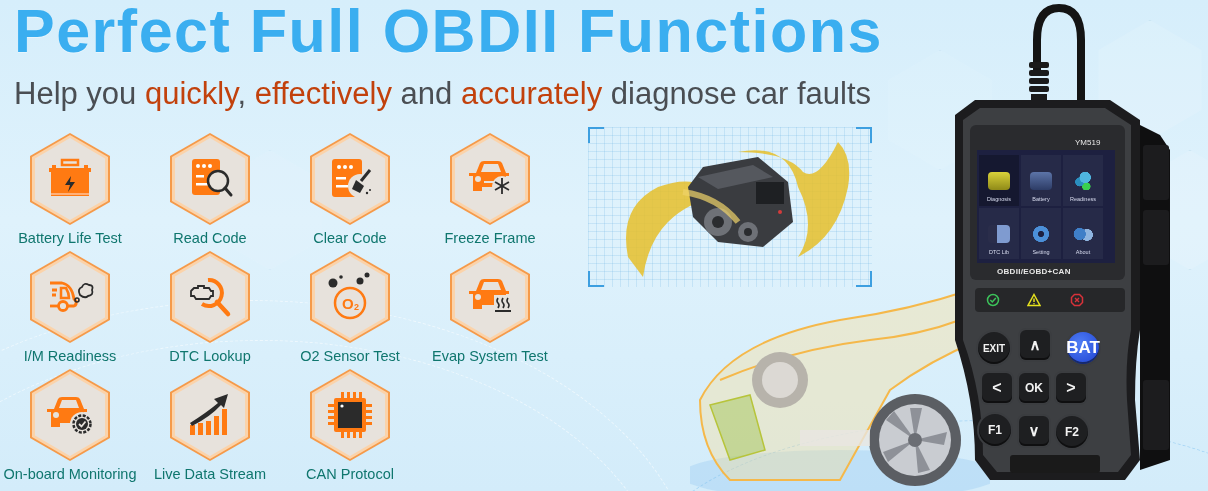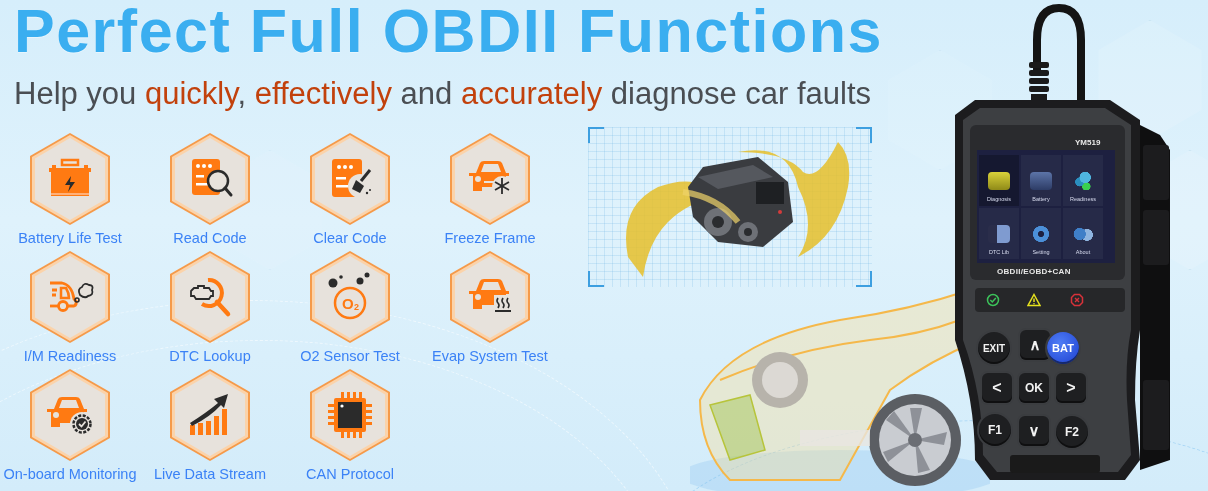--- a/index.html
+++ b/index.html
@@ -48,21 +48,21 @@
     background: #fbd3aa;
     clip-path: polygon(50% 0%, 100% 25%, 100% 75%, 50% 100%, 0% 75%, 0% 25%);
   }
   .hex-inner {
     position: absolute; inset: 5px 5px;
     background: #e7e2dc;
     clip-path: polygon(50% 0%, 100% 25%, 100% 75%, 50% 100%, 0% 75%, 0% 25%);
   }
   .hex-icon { position: absolute; left: 14px; top: 20px; width: 52px; height: 52px; }
   .feature-label {
-    margin-top: 5px; font-size: 14.5px; color: #3b82f6; white-space: nowrap;
+    margin-top: 5px; font-size: 14.5px; color: #0f766e; white-space: nowrap;
   }
 
   .engine-frame {
     position: absolute; left: 588px; top: 127px; width: 284px; height: 160px;
     background-image:
       linear-gradient(rgba(120,185,230,0.25) 1px, transparent 1px),
       linear-gradient(90deg, rgba(120,185,230,0.25) 1px, transparent 1px);
     background-size: 8px 8px;
   }
   .corner { position: absolute; width: 16px; height: 16px; border-color: #3d9fe0; border-style: solid; }
@@ -390,21 +390,21 @@
 
     <rect x="35" y="125" width="155" height="155" rx="6" fill="#2a2b2e"></rect>
 
     <rect x="42" y="150" width="138" height="113" fill="#1d2040"></rect>
 
     <rect x="40" y="288" width="150" height="24" rx="4" fill="#262729"></rect>
 
     <rect x="75" y="455" width="90" height="18" rx="3" fill="#1a1a1a"></rect>
   </svg>
 
-  <div style="position:absolute; left:140px; top:138px; font-size:8px; font-weight:700; color:#e8e8e8;">YM519</div>
+  <div style="position:absolute; left:140px; top:138px; font-size:8px; font-weight:400; color:#e8e8e8;">YM519</div>
 
   <div class="scr-tile active" style="left:44px; top:155px;">
     <div class="scr-ico" style="background: linear-gradient(#d9d23a,#8f8a18);"></div>
     <span>Diagnosis</span>
   </div>
   <div class="scr-tile" style="left:86px; top:155px;">
     <div class="scr-ico" style="background: linear-gradient(#5c74a8,#2d3c66);"></div>
     <span>Battery</span>
   </div>
   <div class="scr-tile" style="left:128px; top:155px;">
@@ -435,20 +435,20 @@
       <line x1="7" y1="5.5" x2="7" y2="9" stroke="#e6e21e" stroke-width="1.5"></line>
       <circle cx="7" cy="10.7" r="0.8" fill="#e6e21e"></circle>
     </svg>
   <svg style="position:absolute; left:135px; top:293px;" width="14" height="14" viewBox="0 0 14 14">
       <path d="M4.5 1.5 L9.5 1.5 L12.5 4.5 L12.5 9.5 L9.5 12.5 L4.5 12.5 L1.5 9.5 L1.5 4.5 Z" fill="none" stroke="#d8323a" stroke-width="1.5"></path>
       <path d="M5 5 L9 9 M9 5 L5 9" stroke="#d8323a" stroke-width="1.4"></path>
     </svg>
 
   <div class="key round" style="left:43px; top:332px; font-size:10px;">EXIT</div>
   <div class="key sq" style="left:85px; top:330px; font-size:15px;">∧</div>
-  <div class="key round bat" style="left:112px; top:332px; font-size:11px;">BAT</div>
+  <div class="key round bat" style="left:132px; top:332px; font-size:17px;">BAT</div>
   <div class="key sq" style="left:47px; top:373px; font-size:16px;">&lt;</div>
   <div class="key sq" style="left:84px; top:373px; font-size:12px;">OK</div>
   <div class="key sq" style="left:121px; top:373px; font-size:16px;">&gt;</div>
   <div class="key round" style="left:44px; top:414px;text-align:right;">F1</div>
   <div class="key sq" style="left:84px; top:416px; font-size:15px;">∨</div>
   <div class="key round" style="left:121px; top:416px;">F2</div>
 </div>
 
 </body></html>

